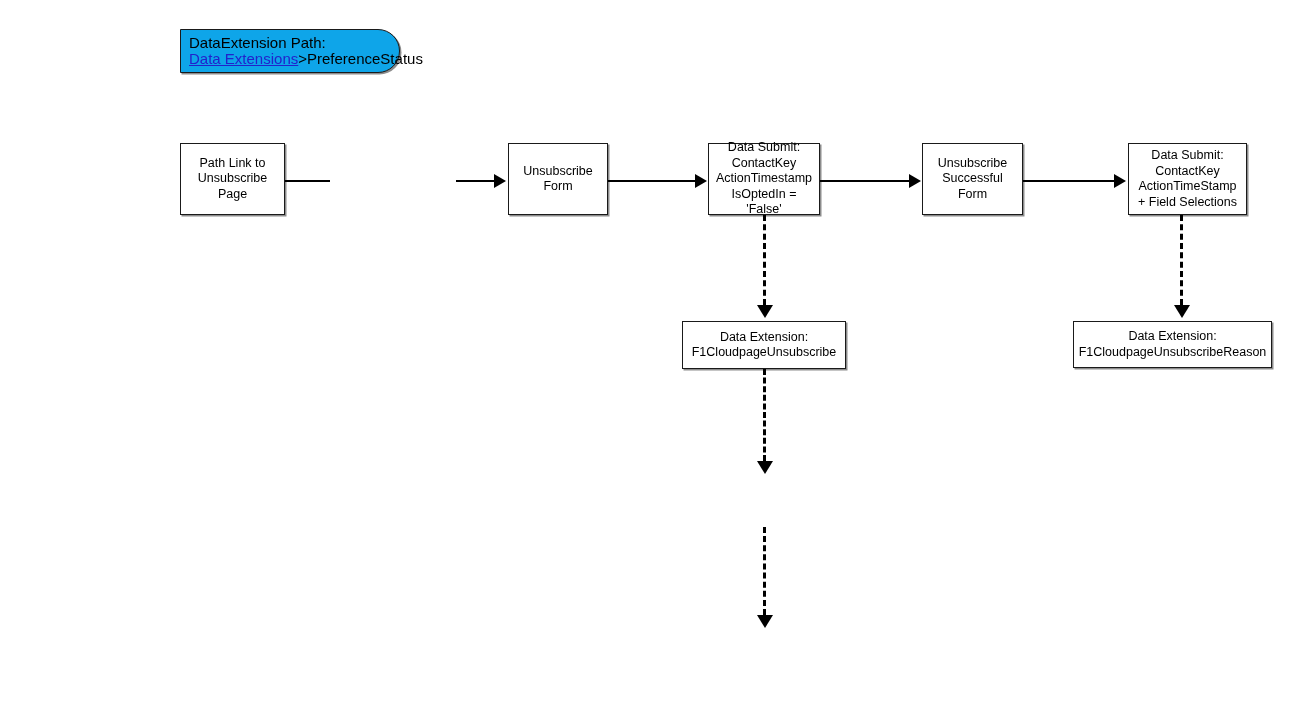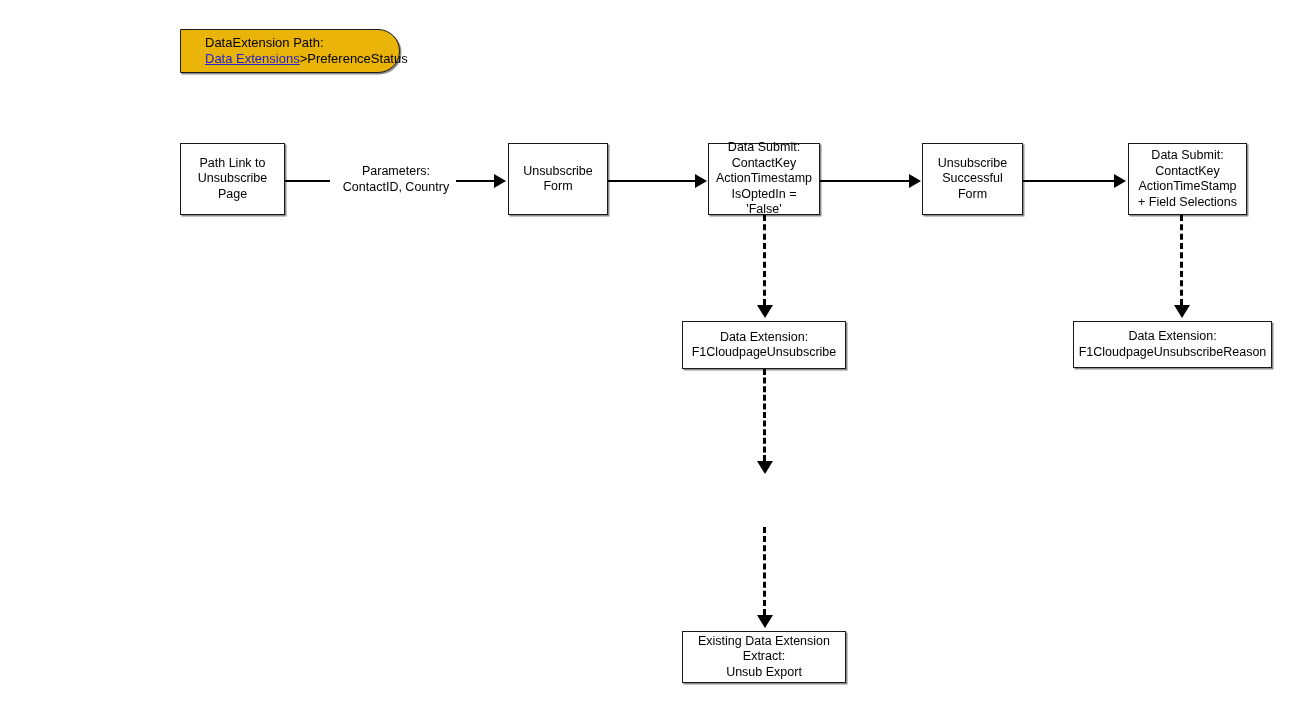--- a/index.html
+++ b/index.html
@@ -35,27 +35,27 @@
     line-height: 15.5px;
     color: #000000;
     white-space: pre-line;
     padding: 2px 4px;
   }
 
   
   .note {
     position: absolute;
     box-sizing: border-box;
-    background: #eab308;
+    background: #0ea5e9;
     border: 1.6px solid #1a1a1a;
     border-radius: 0 26px 26px 0;
     box-shadow: 1.5px 1.5px 0 0 #8c8c8c;
-    font-size: 13px;
+    font-size: 15px;
     line-height: 16px;
-    padding: 6px 10px 6px 24px;
+    padding: 6px 10px 6px 8px;
     text-align: left;
     display: flex;
     flex-direction: column;
     justify-content: center;
   }
   .note .lineA { white-space: nowrap; }
   .note .lineB { white-space: nowrap; }
   .link {
     color: #2222cc;
     text-decoration: underline;
@@ -128,42 +128,37 @@
   <div class="node" style="left:922px; top:143px; width:101px; height:72px;">Unsubscribe
 Successful
 Form</div>
 
   <div class="node" style="left:1128px; top:143px; width:119px; height:72px;">Data Submit:
 ContactKey
 ActionTimeStamp
 + Field Selections</div>
 
   <div class="hline" style="left:285px; top:180px; width:45px;"></div>
-  <div class="edge-label" style="left:333px; top:164px; width:120px;">Parameters:
-ContactID, Country</div>
 
   <div class="hline" style="left:456px; top:180px; width:40px;"></div>
   <div class="arrow-right" style="left:494px; top:174px;"></div>
 
   <div class="hline" style="left:608px; top:180px; width:88px;"></div>
   <div class="arrow-right" style="left:695px; top:174px;"></div>
 
   <div class="hline" style="left:820px; top:180px; width:90px;"></div>
   <div class="arrow-right" style="left:909px; top:174px;"></div>
 
   <div class="hline" style="left:1023px; top:180px; width:92px;"></div>
   <div class="arrow-right" style="left:1114px; top:174px;"></div>
 
   <div class="node" style="left:682px; top:321px; width:164px; height:48px;">Data Extension:
 F1CloudpageUnsubscribe</div>
 
 
-  <div class="node" style="left:682px; top:631px; width:164px; height:52px;">Existing Data Extension
-Extract:
-Unsub Export</div>
 
   <div class="vdash" style="left:763px; top:215px; height:90px;"></div>
   <div class="arrow-down" style="left:757px; top:305px;"></div>
 
   <div class="vdash" style="left:763px; top:369px; height:92px;"></div>
   <div class="arrow-down" style="left:757px; top:461px;"></div>
 
   <div class="vdash" style="left:763px; top:527px; height:88px;"></div>
   <div class="arrow-down" style="left:757px; top:615px;"></div>
 

